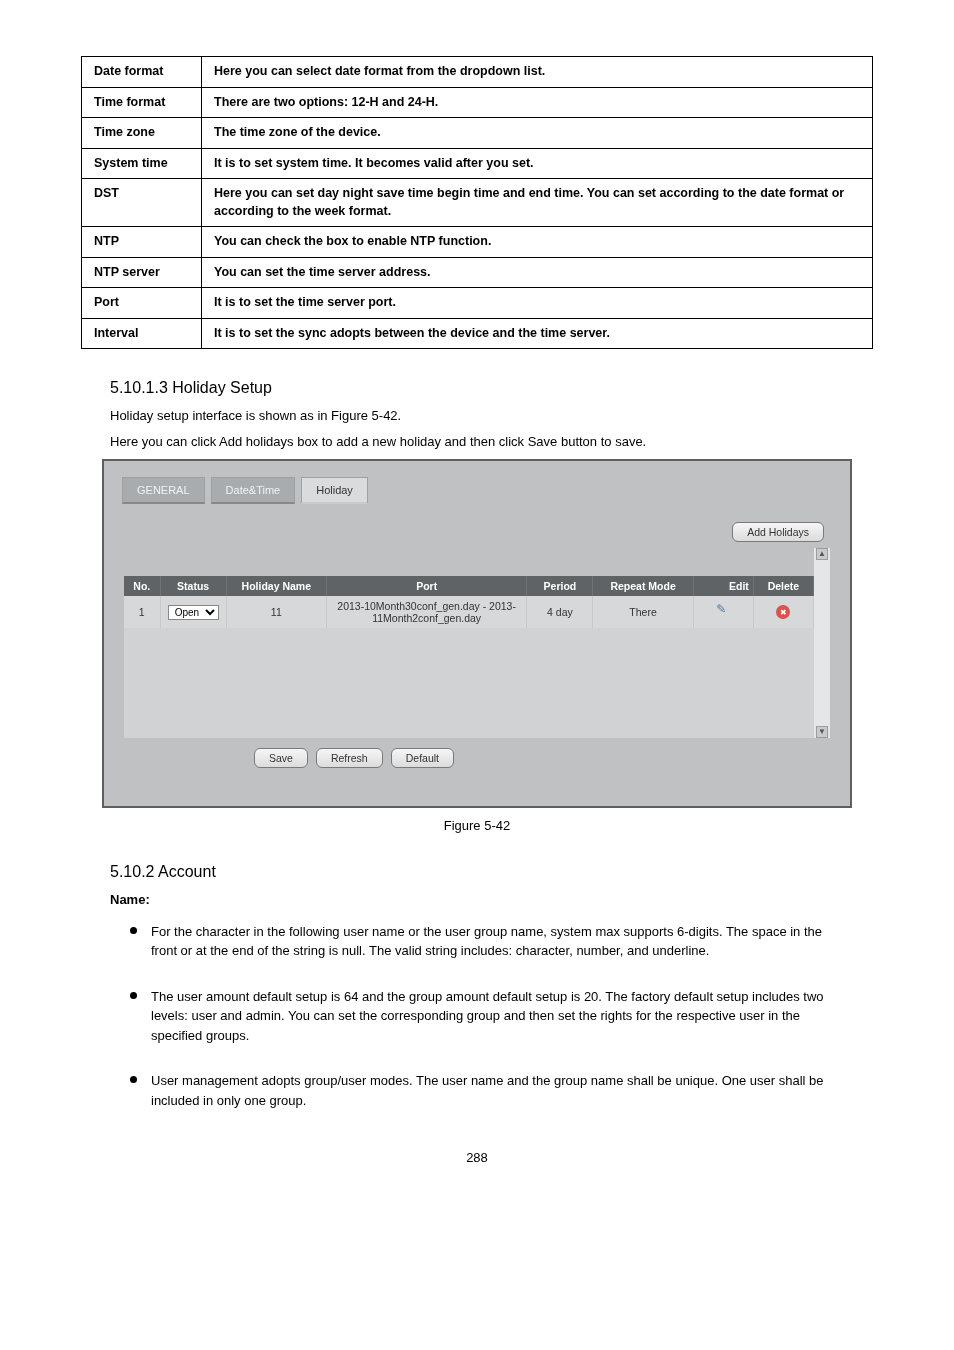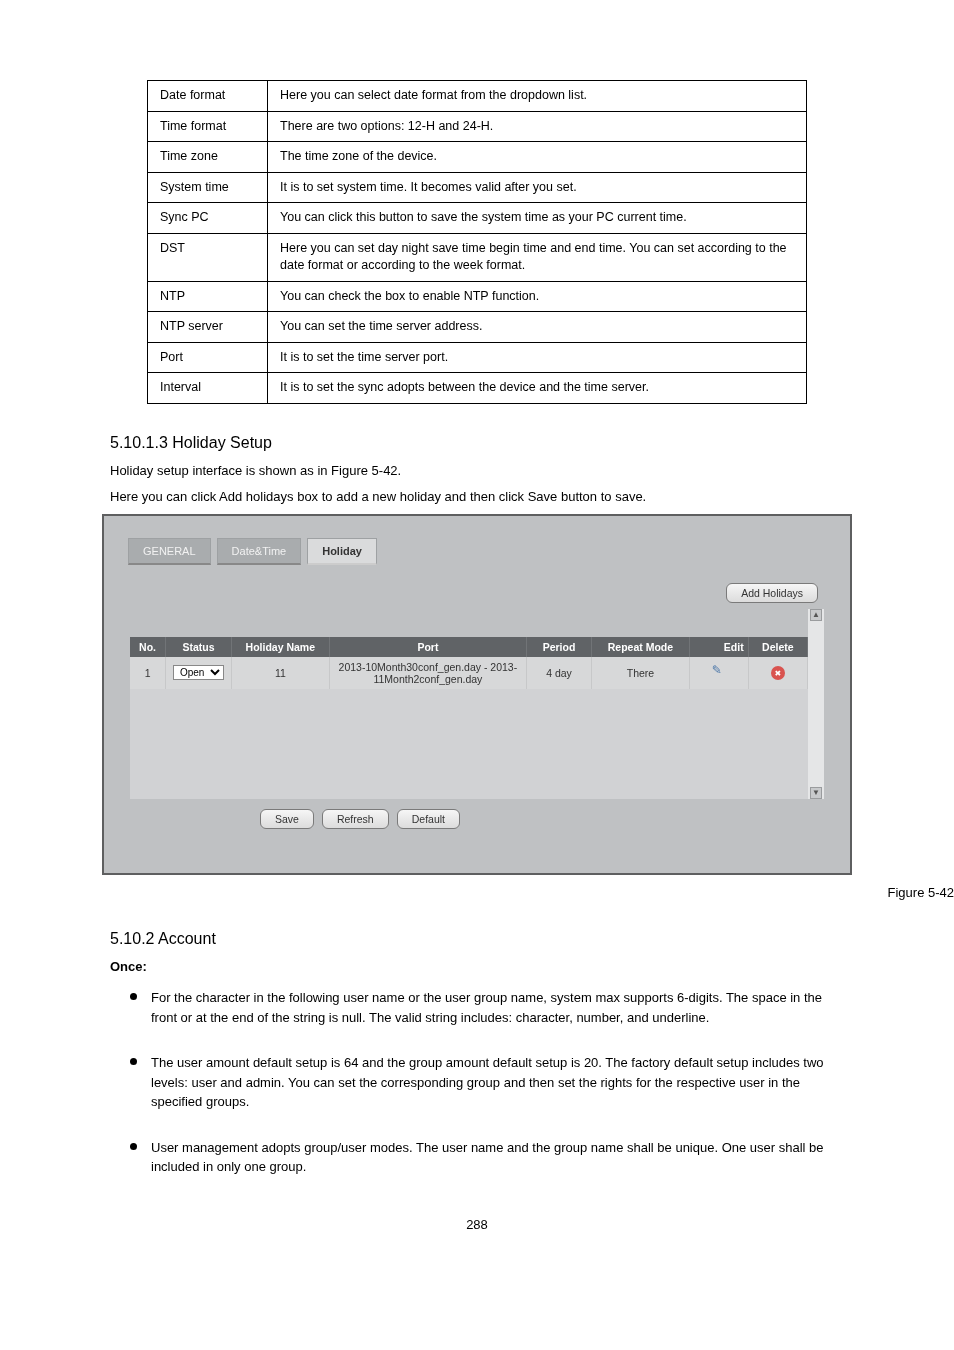--- a/index.html
+++ b/index.html
@@ -7,22 +7,23 @@
     font-family: Arial, sans-serif;
     font-size: 13px;
     color: #000;
     background: #fff;
     width: 954px;
     margin: 0 auto;
     padding: 30px 0;
   }
   .param-table {
     border-collapse: collapse;
-    width: 660px;
-    margin: 50px auto 30px auto;
+    width: 792px;
+    margin: 26px auto 30px auto;
+    font-weight: bold;
   }
   .param-table td {
     border: 1px solid #000;
     padding: 6px 12px;
     vertical-align: top;
     font-size: 12.5px;
     line-height: 1.4;
   }
   .param-table td:first-child { width: 120px; }
   .section-heading {
@@ -34,21 +35,21 @@
     margin: 8px 0 8px 110px;
     width: 750px;
     line-height: 1.4;
   }
   
   .app-panel {
     width: 750px;
     margin: 6px auto 10px auto;
     background: #bfc1c3;
     border: 2px solid #5e5f60;
-    padding: 18px;
+    padding: 12px;
   }
   .app-inner {
     background: #bfc1c3;
   }
   .tabs {
     display: flex;
     gap: 6px;
     padding: 4px 6px;
     background: #bfc1c3;
   }
@@ -57,21 +58,21 @@
     color: #f2f2f2;
     font-size: 11px;
     padding: 6px 14px;
     border: 1px solid #9ea1a3;
     border-bottom: 2px solid #888;
     cursor: pointer;
   }
   .tab.active {
     background: #dadbdc;
     color: #333;
-    font-weight: bold;
+    font-weight: normal;
     border-bottom-color: #ccc;
   }
   .panel-body {
     background: #bfc1c3;
     padding: 10px 8px 14px 8px;
   }
   .addbtn-row {
     display: flex;
     justify-content: flex-end;
     padding: 4px 6px 6px 6px;
@@ -170,21 +171,21 @@
   .scroll-gutter .arrow.up { top: 0; }
   .scroll-gutter .arrow.down { bottom: 0; }
   .scroll-flex { display: flex; }
   .scroll-flex > .tbl-wrap { flex: 1; }
   .bottom-btns {
     display: flex;
     gap: 8px;
     padding: 10px 0 12px 130px;
   }
   .fig-caption {
-    text-align: right;
+    text-align: center;
     font-size: 13px;
     margin: 8px 0 24px 0;
   }
   .bullets {
     margin: 12px 0 0 130px;
     width: 720px;
   }
   .bullets .item {
     display: flex;
     align-items: flex-start;
@@ -211,24 +212,20 @@
         <td>Time format</td>
         <td>There are two options: 12-H and 24-H.</td>
       </tr>
       <tr>
         <td>Time zone</td>
         <td>The time zone of the device.</td>
       </tr>
       <tr>
         <td>System time</td>
         <td>It is to set system time. It becomes valid after you set.</td>
-      </tr>
-      <tr>
-        <td>Sync PC</td>
-        <td>You can click this button to save the system time as your PC current time.</td>
       </tr>
       <tr>
         <td>DST</td>
         <td>Here you can set day night save time begin time and end time. You can set according to the date format or according to the week format.</td>
       </tr>
       <tr>
         <td>NTP</td>
         <td>You can check the box to enable NTP function.</td>
       </tr>
       <tr>
@@ -311,21 +308,21 @@
         <button class="btn">Refresh</button>
         <button class="btn">Default</button>
       </div>
     </div>
   </div>
 </div>
 
 <div class="fig-caption">Figure 5-42</div>
 
 <div class="section-heading">5.10.2 Account</div>
-<div class="body-text"><b>Once:</b></div>
+<div class="body-text"><b>Name:</b></div>
 
 <div class="bullets" id="bullets">
     <div class="item">
       <div class="dot"></div>
       <div class="txt">For the character in the following user name or the user group name, system max supports 6-digits. The space in the front or at the end of the string is null. The valid string includes: character, number, and underline.</div>
     </div>
     <div class="item">
       <div class="dot"></div>
       <div class="txt">The user amount default setup is 64 and the group amount default setup is 20. The factory default setup includes two levels: user and admin. You can set the corresponding group and then set the rights for the respective user in the specified groups.</div>
     </div>

